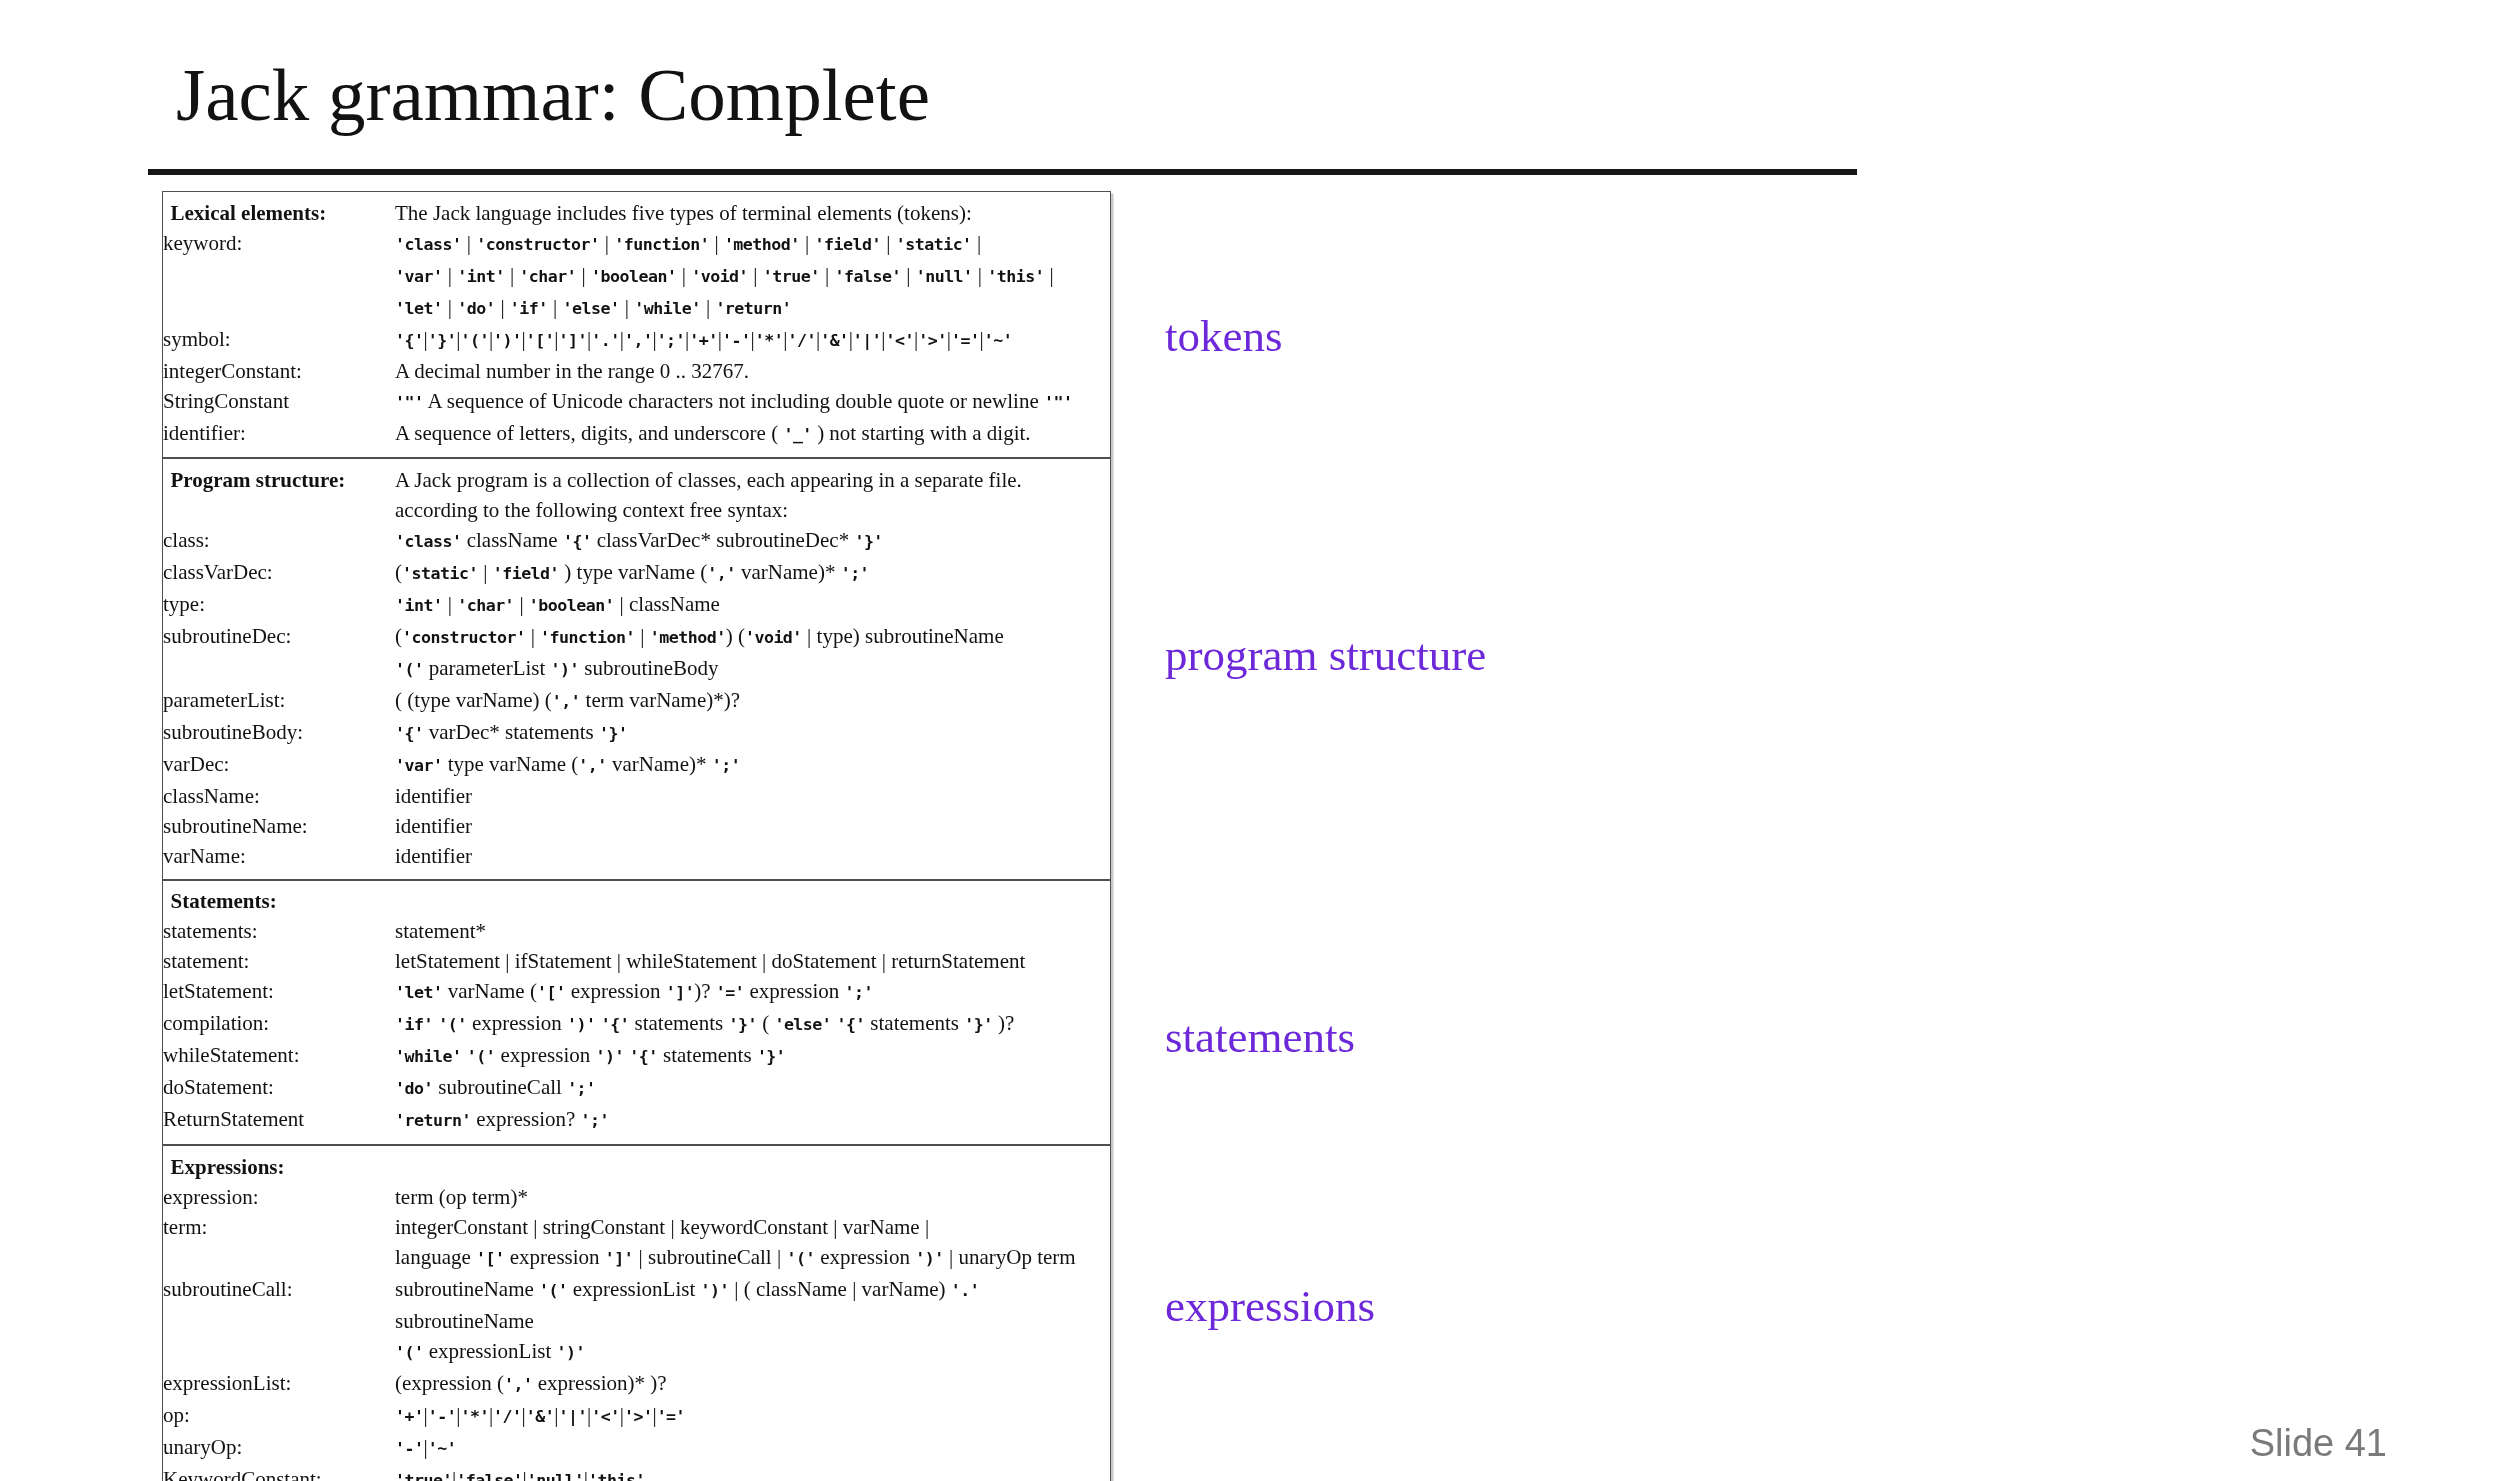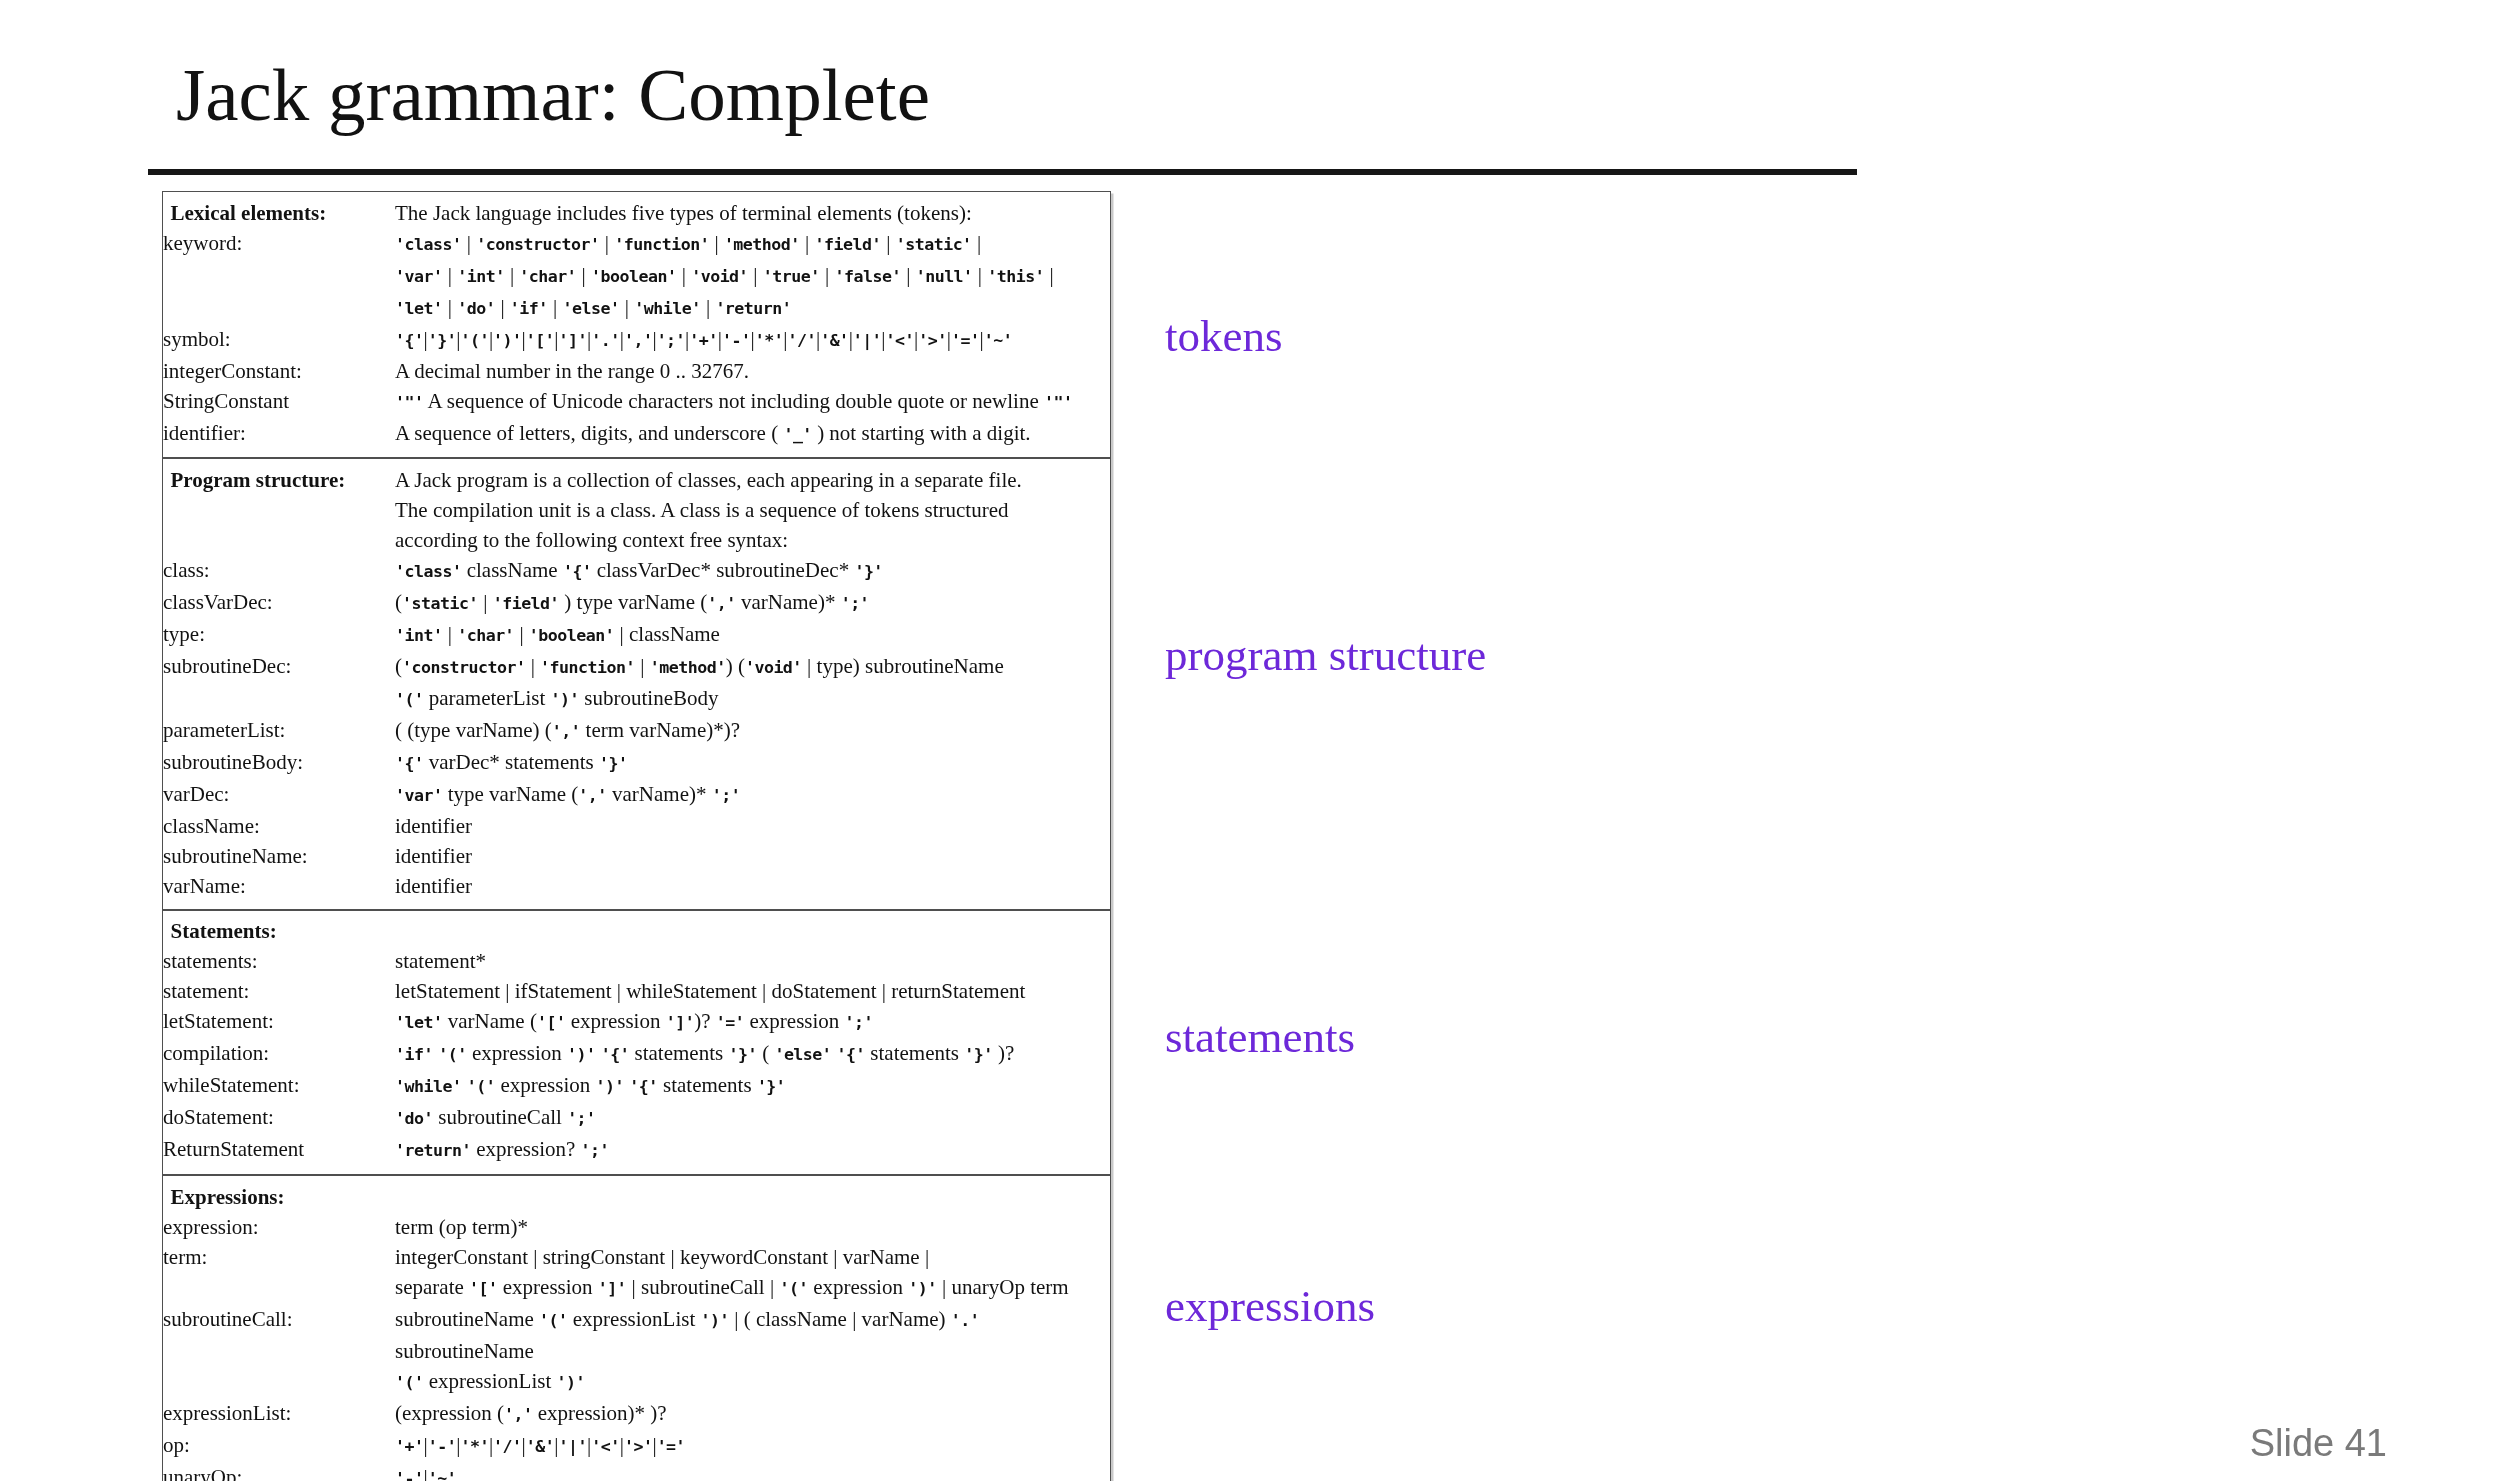--- a/index.html
+++ b/index.html
@@ -143,21 +143,20 @@
         <div class="def-cell">
           <div class="def-line"><span class="plain">A sequence of letters, digits, and underscore ( </span><span class="code">'_'</span><span class="plain"> ) not starting with a digit.</span></div>
         </div>
       </div>
     </div>
     <div class="section">
       <div class="row">
         <div class="label-cell hdr">Program structure:</div>
         <div class="def-cell">
           <div class="def-line">A Jack program is a collection of classes, each appearing in a separate file.</div>
-          <div class="def-line">The compilation unit is a class. A class is a sequence of tokens structured</div>
           <div class="def-line">according to the following context free syntax:</div>
         </div>
       </div>
       <div class="row">
         <div class="label-cell">class:</div>
         <div class="def-cell">
           <div class="def-line"><span class="code">'class'</span><span class="plain"> className </span><span class="code">'{'</span><span class="plain"> classVarDec* subroutineDec* </span><span class="code">'}'</span></div>
         </div>
       </div>
       <div class="row">
@@ -272,21 +271,21 @@
       <div class="row">
         <div class="label-cell">expression:</div>
         <div class="def-cell">
           <div class="def-line"><span class="plain">term (op term)*</span></div>
         </div>
       </div>
       <div class="row">
         <div class="label-cell">term:</div>
         <div class="def-cell">
           <div class="def-line"><span class="plain">integerConstant | stringConstant | keywordConstant | varName |</span></div>
-          <div class="def-line"><span class="plain">separate </span><span class="code">'['</span><span class="plain"> expression </span><span class="code">']'</span><span class="plain"> | subroutineCall  | </span><span class="code">'('</span><span class="plain"> expression </span><span class="code">')'</span><span class="plain"> | unaryOp term</span></div>
+          <div class="def-line"><span class="plain">language </span><span class="code">'['</span><span class="plain"> expression </span><span class="code">']'</span><span class="plain"> | subroutineCall  | </span><span class="code">'('</span><span class="plain"> expression </span><span class="code">')'</span><span class="plain"> | unaryOp term</span></div>
         </div>
       </div>
       <div class="row">
         <div class="label-cell">subroutineCall:</div>
         <div class="def-cell">
           <div class="def-line"><span class="plain">subroutineName </span><span class="code">'('</span><span class="plain"> expressionList </span><span class="code">')'</span><span class="plain"> | ( className | varName) </span><span class="code">'.'</span><span class="plain"> subroutineName</span></div>
           <div class="def-line"><span class="code">'('</span><span class="plain"> expressionList </span><span class="code">')'</span></div>
         </div>
       </div>
       <div class="row">

